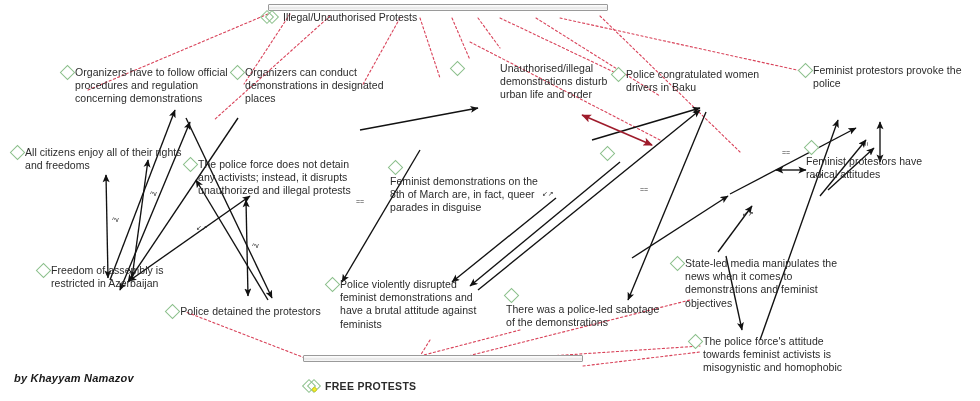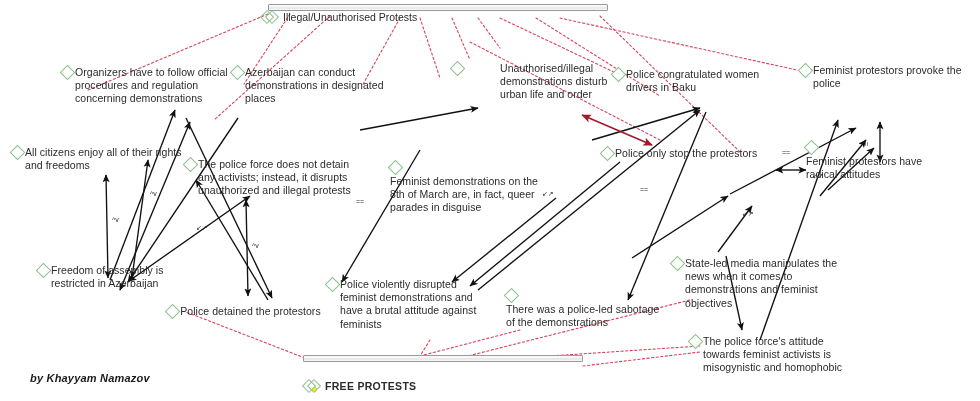--- a/index.html
+++ b/index.html
@@ -62,21 +62,20 @@
   .dbl-dia.goal .dot{
     position:absolute;left:8px;top:7px;width:5px;height:5px;border-radius:50%;
     background:#f2f02a;border:1px solid #cfcb20;box-sizing:border-box;
   }
 
   .credit{
     position:absolute;
     font-style:italic;font-weight:bold;
     font-size:11px;color:#1a1a1a;
     letter-spacing:.2px;
-    margin-left:16px;
   }
 
   
   .mk{font-family:"Liberation Sans",sans-serif;fill:#2b2b2b;}
 </style>
 </head>
 <body>
 
 <div id="stage">
 
@@ -180,21 +179,21 @@
       </div>
     </div>
 
   <div id="node-host">
       <div class="node" style="left: 62px; top: 66px; width: 180px;">
         <span class="dia"></span>
         <span class="txt">Organizers have to follow official procedures and regulation concerning demonstrations</span>
       </div>
       <div class="node" style="left: 232px; top: 66px; width: 155px;">
         <span class="dia"></span>
-        <span class="txt">Azerbaijan can conduct demonstrations in designated places</span>
+        <span class="txt">Organizers can conduct demonstrations in designated places</span>
       </div>
       <div class="node" style="left: 452px; top: 62px; width: 160px; gap: 37px;">
         <span class="dia"></span>
         <span class="txt">Unauthorised/illegal demonstrations disturb urban life and order</span>
       </div>
       <div class="node" style="left: 613px; top: 68px; width: 155px;">
         <span class="dia"></span>
         <span class="txt">Police congratulated women drivers in Baku</span>
       </div>
       <div class="node" style="left: 800px; top: 64px; width: 168px;">
@@ -208,21 +207,20 @@
       <div class="node" style="left: 185px; top: 158px; width: 180px;">
         <span class="dia"></span>
         <span class="txt">The police force does not detain any activists; instead, it disrupts unauthorized and illegal protests</span>
       </div>
       <div class="node" style="left: 390px; top: 161px; width: 165px; flex-direction: column;">
         <span class="dia"></span>
         <span class="txt">Feminist demonstrations on the 8th of March are, in fact, queer parades in disguise</span>
       </div>
       <div class="node" style="left: 602px; top: 147px; width: 160px;">
         <span class="dia"></span>
-        <span class="txt">Police only stop the protestors</span>
       </div>
       <div class="node" style="left: 806px; top: 141px; width: 150px; flex-direction: column;">
         <span class="dia"></span>
         <span class="txt">Feminist protestors have radical attitudes</span>
       </div>
       <div class="node" style="left: 38px; top: 264px; width: 140px;">
         <span class="dia"></span>
         <span class="txt">Freedom of assembly is restricted in Azerbaijan</span>
       </div>
       <div class="node" style="left: 164px; top: 305px; width: 160px; justify-content: center;">

